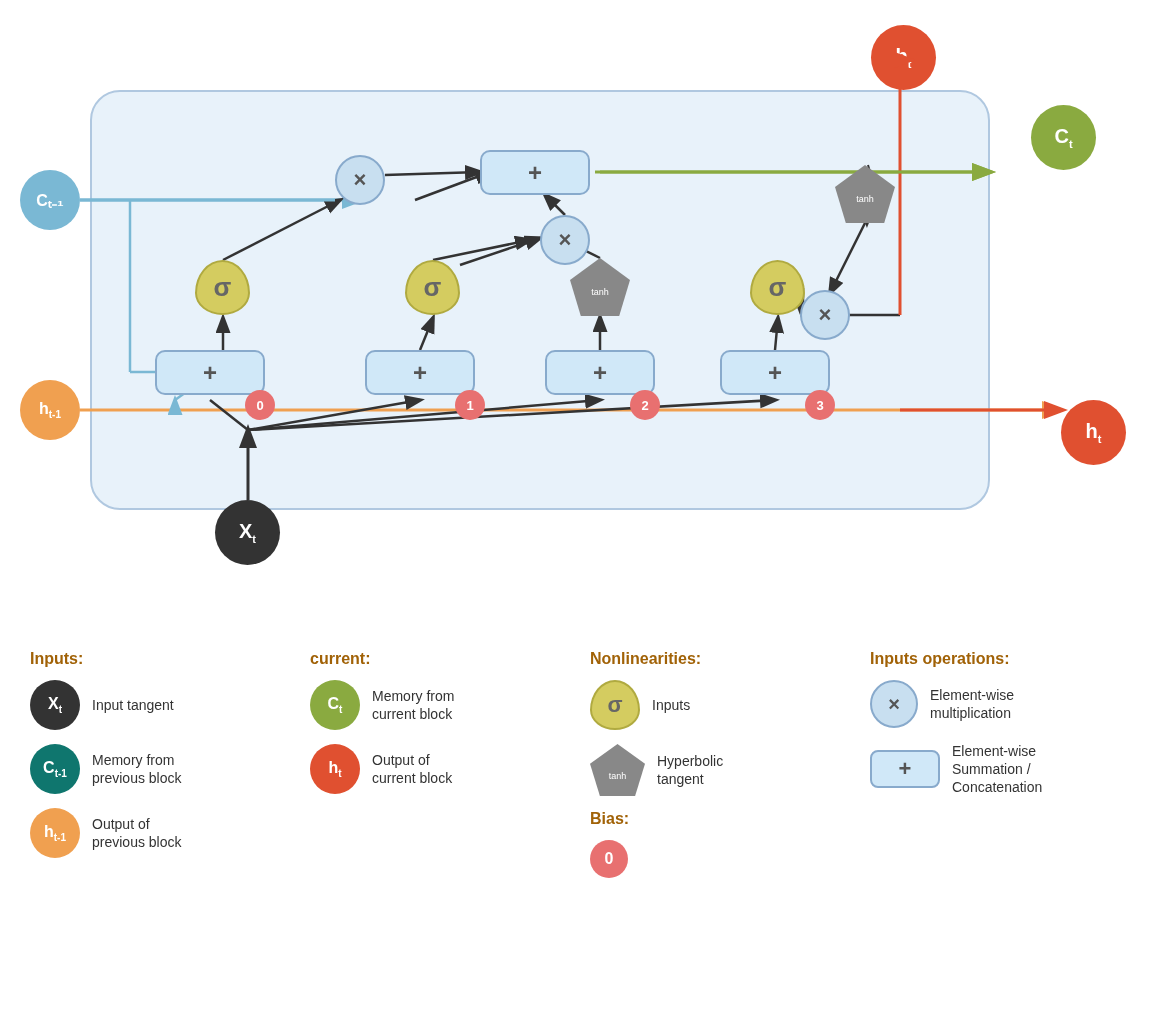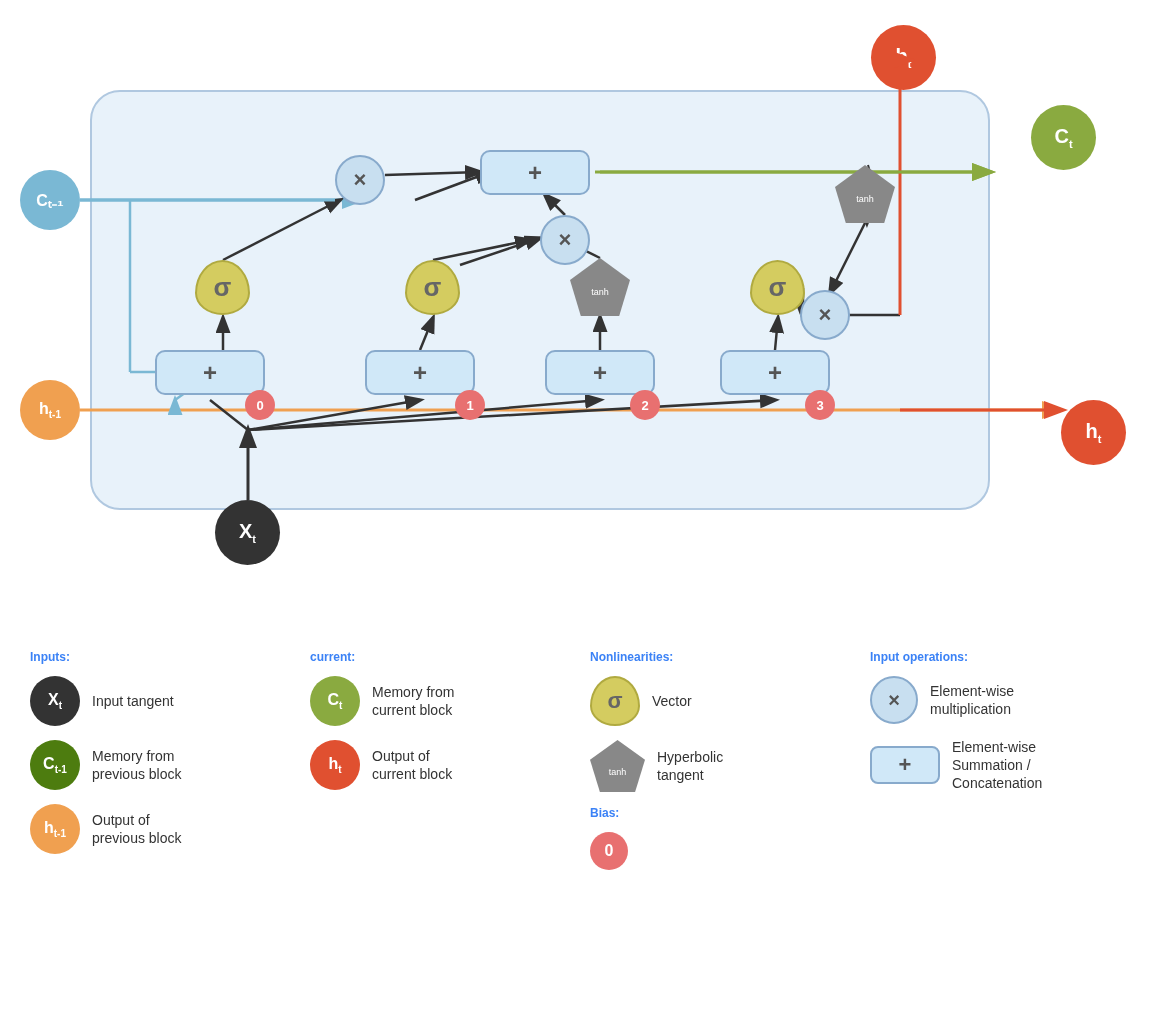--- a/index.html
+++ b/index.html
@@ -198,24 +198,24 @@
       display: flex;
       flex-direction: row;
       gap: 0px;
     }
 
     .legend-section {
       flex: 1;
       padding: 10px;
     }
     .legend-title {
-      font-size: 12px;
+      font-size: 16px;
       font-weight: bold;
       margin-bottom: 12px;
-      color: #3b82f6;
+      color: #a16207;
     }
     .legend-item {
       display: flex;
       align-items: center;
       margin-bottom: 14px;
       gap: 12px;
     }
     .legend-icon {
       flex-shrink: 0;
       display: flex;
@@ -486,21 +486,21 @@
       <div class="legend-icon">
         <div class="legend-circle" style="background:#333;">
           <span>X<sub style="font-size:10px">t</sub></span>
         </div>
       </div>
       <div class="legend-text">Input tangent</div>
     </div>
 
     <div class="legend-item">
       <div class="legend-icon">
-        <div class="legend-circle" style="background:#4d7c0f;">
+        <div class="legend-circle" style="background:#0f766e;">
           <span>C<sub style="font-size:10px">t-1</sub></span>
         </div>
       </div>
       <div class="legend-text">Memory from<br>previous block</div>
     </div>
 
     <div class="legend-item">
       <div class="legend-icon">
         <div class="legend-circle" style="background:#f0a050;">
           <span>h<sub style="font-size:10px">t-1</sub></span>
@@ -532,21 +532,21 @@
     </div>
   </div>
 
   <div class="legend-section">
     <div class="legend-title">Nonlinearities:</div>
 
     <div class="legend-item">
       <div class="legend-icon">
         <div class="legend-sigma">σ</div>
       </div>
-      <div class="legend-text">Vector</div>
+      <div class="legend-text">Inputs</div>
     </div>
 
     <div class="legend-item" style="margin-top: 10px">
       <div class="legend-icon">
         <div class="legend-tanh">
           <span style="margin-top:12px; font-size:9px">tanh</span>
         </div>
       </div>
       <div class="legend-text">Hyperbolic<br>tangent</div>
     </div>
@@ -557,21 +557,21 @@
         <div class="legend-icon">
           <div class="legend-bias">
             <span>0</span>
           </div>
         </div>
       </div>
     </div>
   </div>
 
   <div class="legend-section">
-    <div class="legend-title">Input operations:</div>
+    <div class="legend-title">Inputs operations:</div>
 
     <div class="legend-item">
       <div class="legend-icon">
         <div class="legend-mult">×</div>
       </div>
       <div class="legend-text">Element-wise<br>multiplication</div>
     </div>
 
     <div class="legend-item" style="margin-top:14px">
       <div class="legend-icon">

